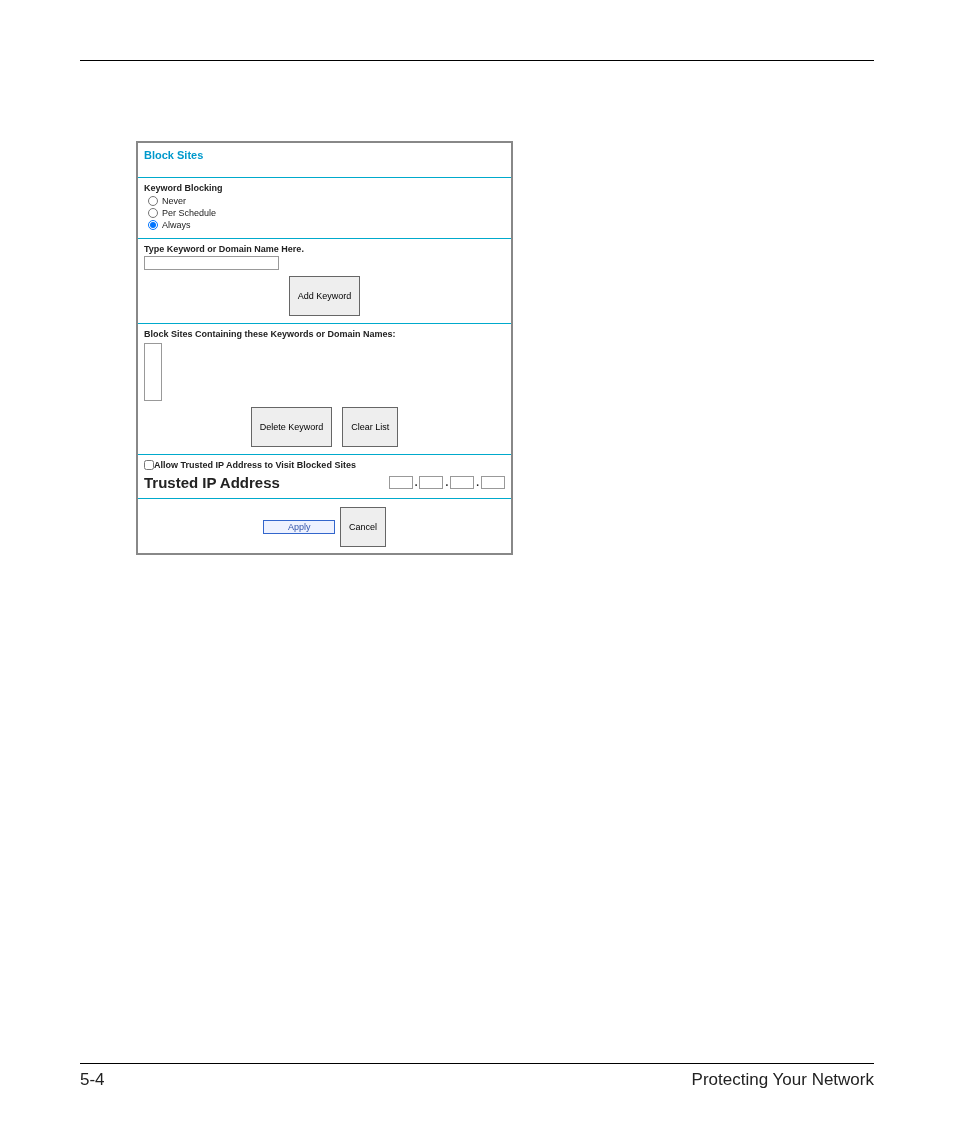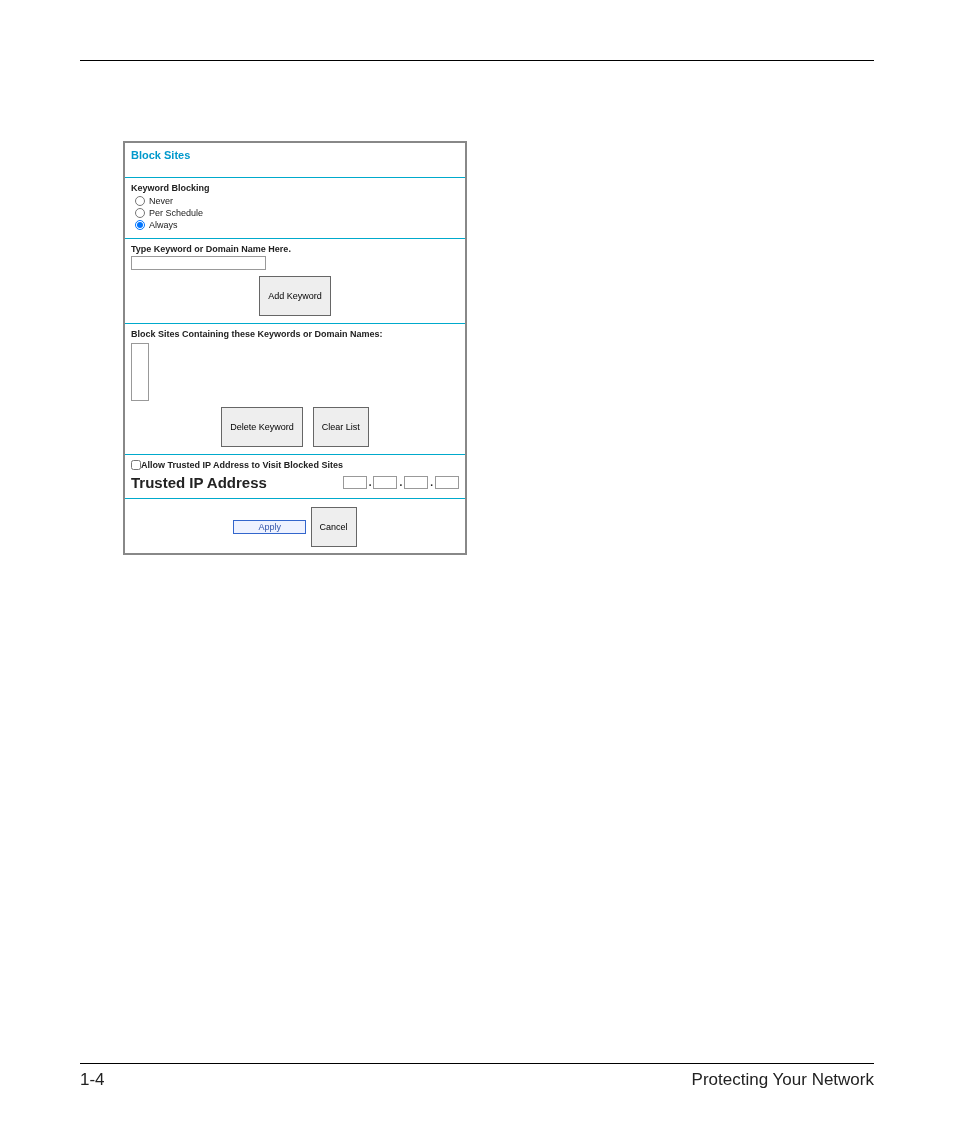--- a/index.html
+++ b/index.html
@@ -16,22 +16,22 @@
     left: 80px;
     top: 60px;
     width: 794px;
     height: 1030px;
   }
   .top-rule {
     border-top: 1.5px solid #000;
     margin-bottom: 80px;
   }
   .panel {
-    width: 344px;
-    margin-left: 43px;
+    width: 377px;
+    margin-left: 56px;
     border: 2px solid #888;
     background: #fff;
     font-size: 9px;
     color: #222;
   }
   .panel-title {
     color: #0099cc;
     font-weight: bold;
     font-size: 11px;
     padding: 6px 6px 2px 6px;
@@ -209,16 +209,16 @@
     <div class="footer-section">
       <button class="btn-apply">Apply</button>
       <button class="btn">Cancel</button>
     </div>
   </div>
 </div>
 
 <div class="page-footer">
   <div class="bottom-rule"></div>
   <div class="footer-row">
-    <span>1-4</span>
+    <span>5-4</span>
     <span>Protecting Your Network</span>
   </div>
 </div>
 
 </body></html>

